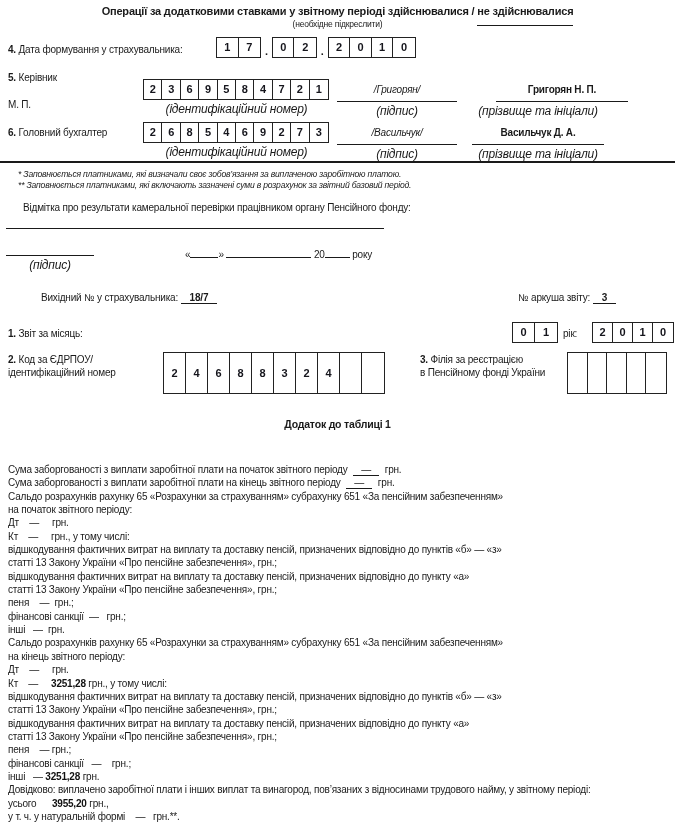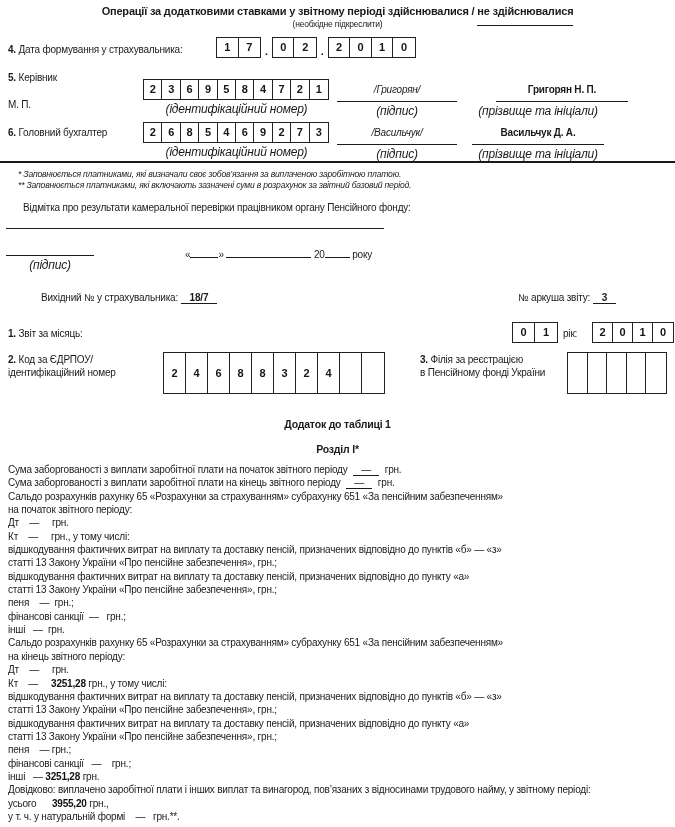--- a/index.html
+++ b/index.html
@@ -153,21 +153,20 @@
   <div class="abs lbl" style="left:420px;top:367px;">в Пенсійному фонді України</div>
   <div class="abs grp filgrp" style="left:567px;top:352px;">
       <div class="cell"></div>
       <div class="cell"></div>
       <div class="cell"></div>
       <div class="cell"></div>
       <div class="cell"></div>
     </div>
 
   <div class="abs apptitle" style="top:418px;">Додаток до таблиці 1</div>
-  <div class="abs apptitle" style="top:443px;">Розділ I*</div>
 
   <div class="abs body">
       <div class="bline"><span>Сума заборгованості з виплати заробітної плати на початок звітного періоду </span><span class="seg-d">—</span><span> грн.</span></div>
       <div class="bline"><span>Сума заборгованості з виплати заробітної плати на кінець звітного періоду </span><span class="seg-d">—</span><span> грн.</span></div>
       <div class="bline"><span>Сальдо розрахунків рахунку 65 «Розрахунки за страхуванням» субрахунку 651 «За пенсійним забезпеченням»</span></div>
       <div class="bline"><span>на початок звітного періоду:</span></div>
       <div class="bline"><span>Дт    —     грн.</span></div>
       <div class="bline"><span>Кт    —     грн., у тому числі:</span></div>
       <div class="bline"><span>відшкодування фактичних витрат на виплату та доставку пенсій, призначених відповідно до пунктів «б» — «з»</span></div>
       <div class="bline"><span>статті 13 Закону України «Про пенсійне забезпечення», грн.;</span></div>

